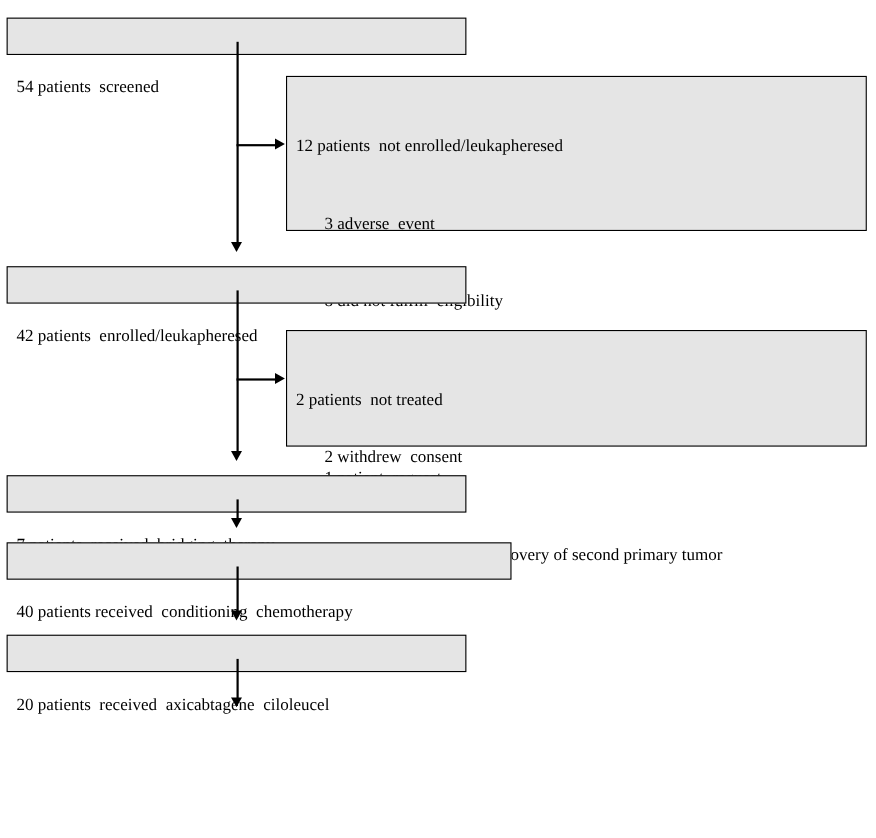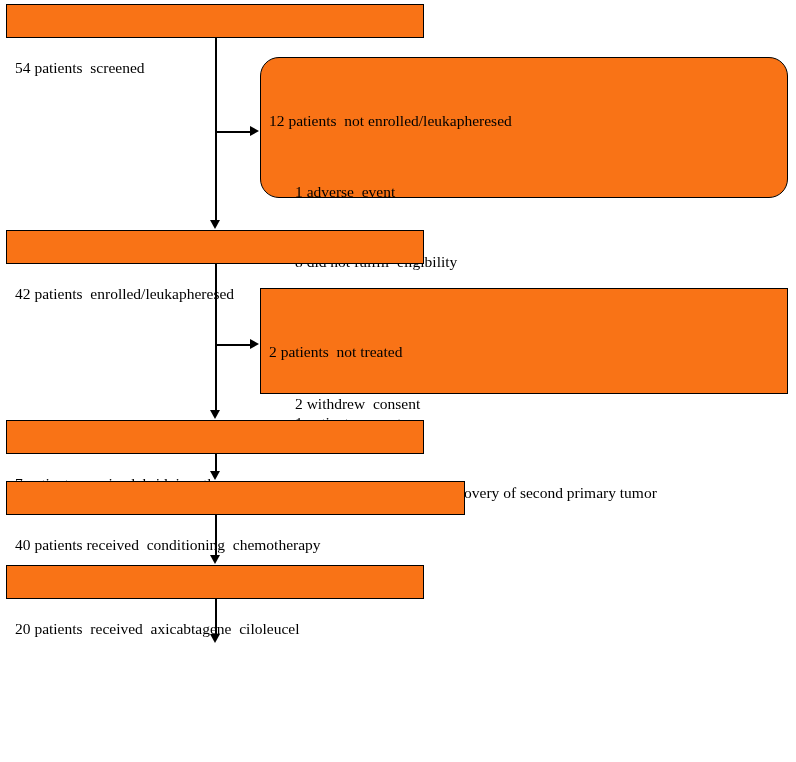--- a/index.html
+++ b/index.html
@@ -14,26 +14,27 @@
     position: relative;
     width: 796px;
     height: 762px;
     background: #ffffff;
     overflow: hidden;
   }
   .box {
     position: absolute;
     box-sizing: border-box;
     border: 1px solid #000000;
-    background: #f97316;
+    background: #e5e5e5;
     font-size: 15.5px;
     line-height: 1.52;
     color: #000000;
     padding: 4px 8px 5px 8px;
     white-space: pre-wrap;
+    margin-top: 12px;
   }
   .box .line {
     display: block;
     white-space: pre;
   }
   .box .line.indent {
     padding-left: 26px;
   }
   
   .vline {
@@ -65,23 +66,23 @@
 </style>
 </head>
 <body>
 
 <div id="flow">
 
   <div class="box" style="left:6px; top:4px; width:418px; height:34px;">
     <span class="line">54 patients  screened</span>
   </div>
 
-  <div class="box" style="left:260px; top:57px; width:528px; height:141px;border-radius:19px;">
+  <div class="box" style="left:260px; top:57px; width:528px; height:141px;">
     <span class="line">12 patients  not enrolled/leukapheresed</span>
-    <span class="line indent">1 adverse  event</span>
+    <span class="line indent">3 adverse  event</span>
     <span class="line indent">8 did not fulfill  eligibility</span>
     <span class="line indent">1 did not have residual  disease after 2 cycles of R-EPOCH</span>
     <span class="line indent">2 withdrew  consent</span>
   </div>
 
   <div class="box" style="left:6px; top:230px; width:418px; height:34px;">
     <span class="line">42 patients  enrolled/leukapheresed</span>
   </div>
 
   <div class="box" style="left:260px; top:288px; width:528px; height:106px;">

